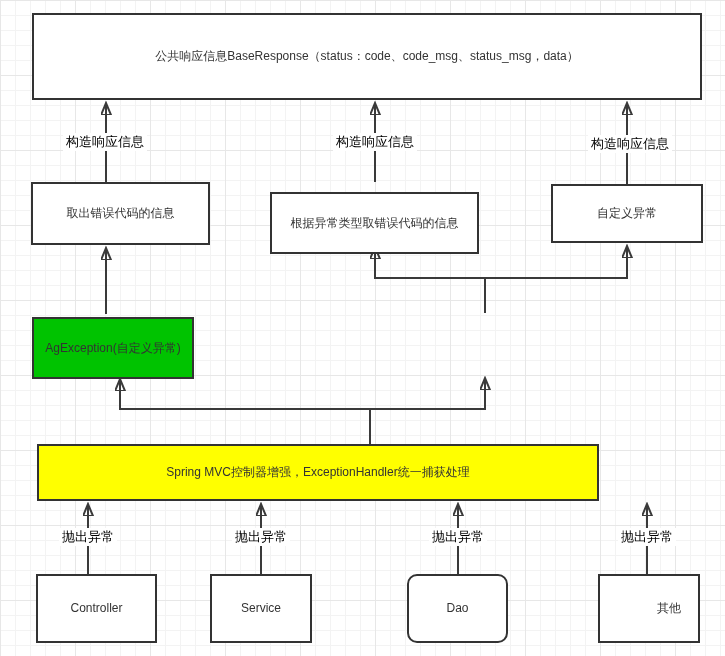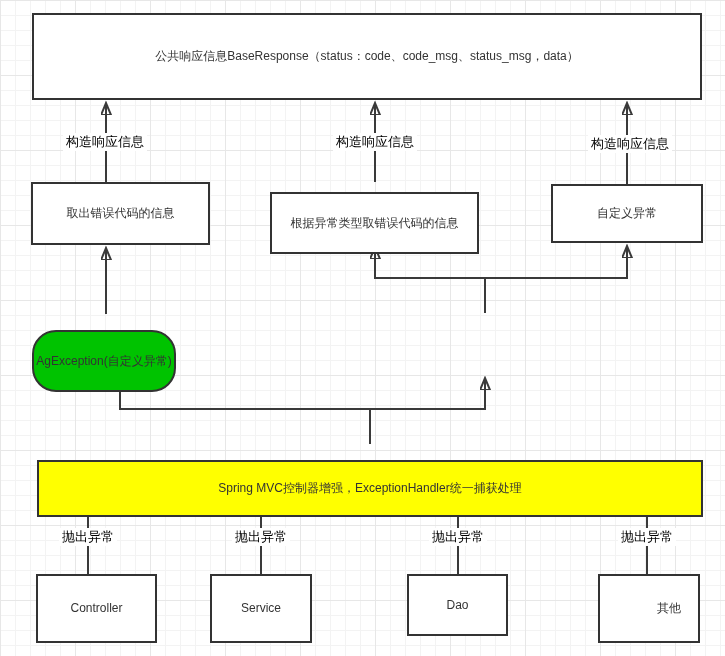--- a/index.html
+++ b/index.html
@@ -29,26 +29,26 @@
     display:flex;align-items:center;justify-content:center;
     text-align:center;
     line-height:1.35;
     padding:2px 6px;
     white-space:nowrap;
   }
   #n-base      {left:32px;  top:13px;  width:670px; height:87px;}
   #n-extract   {left:31px;  top:182px; width:179px; height:63px;}
   #n-bytype    {left:270px; top:182px; width:209px; height:62px;margin-top:10px;}
   #n-default   {left:551px; top:184px; width:152px; height:59px;}
-  #n-ag        {left:32px;  top:330px; width:144px; height:62px; background:#00c300;border-radius:24px;}
+  #n-ag        {left:32px;  top:317px; width:162px; height:62px; background:#00c300;}
   #n-ex        {left:271px; top:313px; width:427px; height:62px; background:#f5333f;}
-  #n-handler   {left:37px;  top:444px; width:666px; height:57px; background:#ffff00;margin-top:16px;}
+  #n-handler   {left:37px;  top:444px; width:562px; height:57px; background:#ffff00;}
   #n-controller{left:36px;  top:574px; width:121px; height:69px;}
   #n-service   {left:210px; top:574px; width:102px; height:69px;}
-  #n-dao       {left:407px; top:574px; width:101px; height:62px;}
+  #n-dao       {left:407px; top:574px; width:101px; height:69px;border-radius:10px;}
   #n-other     {left:598px; top:574px; width:102px; height:69px;padding-left:46px;}
 
   svg.connectors{position:absolute;left:0;top:0;width:725px;height:656px;}
   svg.connectors path{stroke:#3a3a3a;stroke-width:2;fill:none;}
 
   .edge-label{
     position:absolute;
     transform:translate(-50%,-50%);
     background:#fff;
     padding:0 3px;

